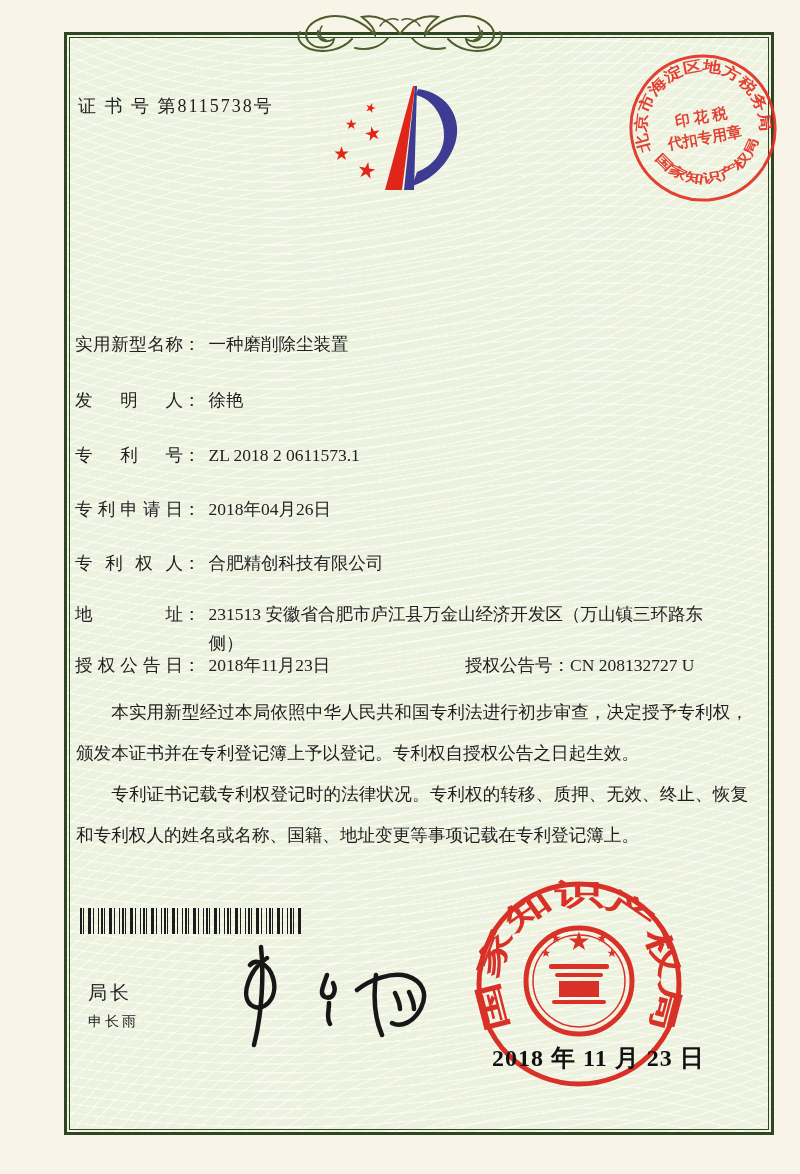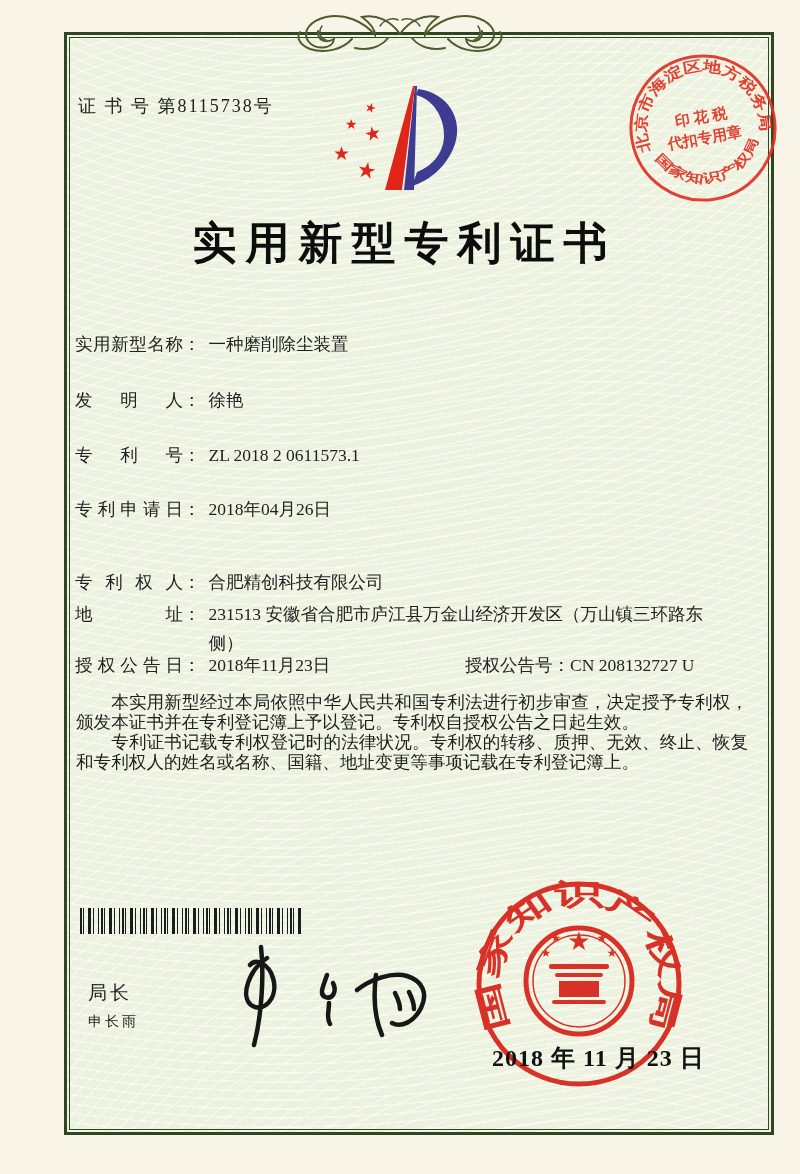--- a/index.html
+++ b/index.html
@@ -53,21 +53,21 @@
     flex:0 0 108px;width:108px;display:inline-block;
     text-align:justify;text-align-last:justify;
   }
   .row .colon{flex:0 0 auto;padding-right:8px;}
   .row .val{flex:1 1 auto;}
   .row .val.narrow{max-width:505px;}
   .grant-right{position:absolute;left:390px;top:0;white-space:nowrap;text-align:center;}
   
   .body-text{
     position:absolute;left:76px;top:692px;width:672px;
-    font-size:17.6px;line-height:20px;color:#1e1e1e;
+    font-size:17.6px;line-height:41px;color:#1e1e1e;
     text-align:justify;
   }
   .body-text p{margin:0;text-indent:2em;}
   
   .barcode{
     position:absolute;left:80px;top:908px;width:222px;height:26px;
     background-image:repeating-linear-gradient(90deg,
       #1c1c1c 0 2px,transparent 2px 3px,
       #1c1c1c 3px 4px,transparent 4px 8px,
       #1c1c1c 8px 11px,transparent 11px 13px,
@@ -137,21 +137,20 @@
     <text font-size="14.5" font-weight="bold" fill="#e13224">
       <textPath href="#taxTop" startOffset="50%" text-anchor="middle" textLength="205" lengthAdjust="spacingAndGlyphs">北京市海淀区地方税务局</textPath>
     </text>
     <text font-size="12.5" font-weight="bold" fill="#e13224">
       <textPath href="#taxBottom" startOffset="50%" text-anchor="middle" textLength="130" lengthAdjust="spacingAndGlyphs">国家知识产权局</textPath>
     </text>
     <text x="78" y="72" text-anchor="middle" font-size="15" font-weight="bold" fill="#e13224">印 花 税</text>
     <text x="78" y="93" text-anchor="middle" font-size="15" font-weight="bold" fill="#e13224">代扣专用章</text>
   </svg>
 
-  <div class="title">实用新型专利证书</div>
 
   <div class="row" style="top:330px">
     <span class="lbl">实用新型名称</span>
       <span class="colon">：</span>
     <span class="val">一种磨削除尘装置</span>
   </div>
   <div class="row" style="top:386px">
     <span class="lbl">发明人</span>
       <span class="colon">：</span>
     <span class="val">徐艳</span>
@@ -159,21 +158,21 @@
   <div class="row" style="top:441px">
     <span class="lbl">专利号</span>
       <span class="colon">：</span>
     <span class="val">ZL 2018 2 0611573.1</span>
   </div>
   <div class="row" style="top:495px">
     <span class="lbl">专利申请日</span>
       <span class="colon">：</span>
     <span class="val">2018年04月26日</span>
   </div>
-  <div class="row" style="top:568px">
+  <div class="row" style="top:549px">
     <span class="lbl">专利权人</span>
       <span class="colon">：</span>
     <span class="val">合肥精创科技有限公司</span>
   </div>
   <div class="row" style="top:600px">
     <span class="lbl">地址</span>
       <span class="colon">：</span>
     <span class="val narrow">231513 安徽省合肥市庐江县万金山经济开发区（万山镇三环路东侧）</span>
   </div>
   <div class="row" style="top:651px">

